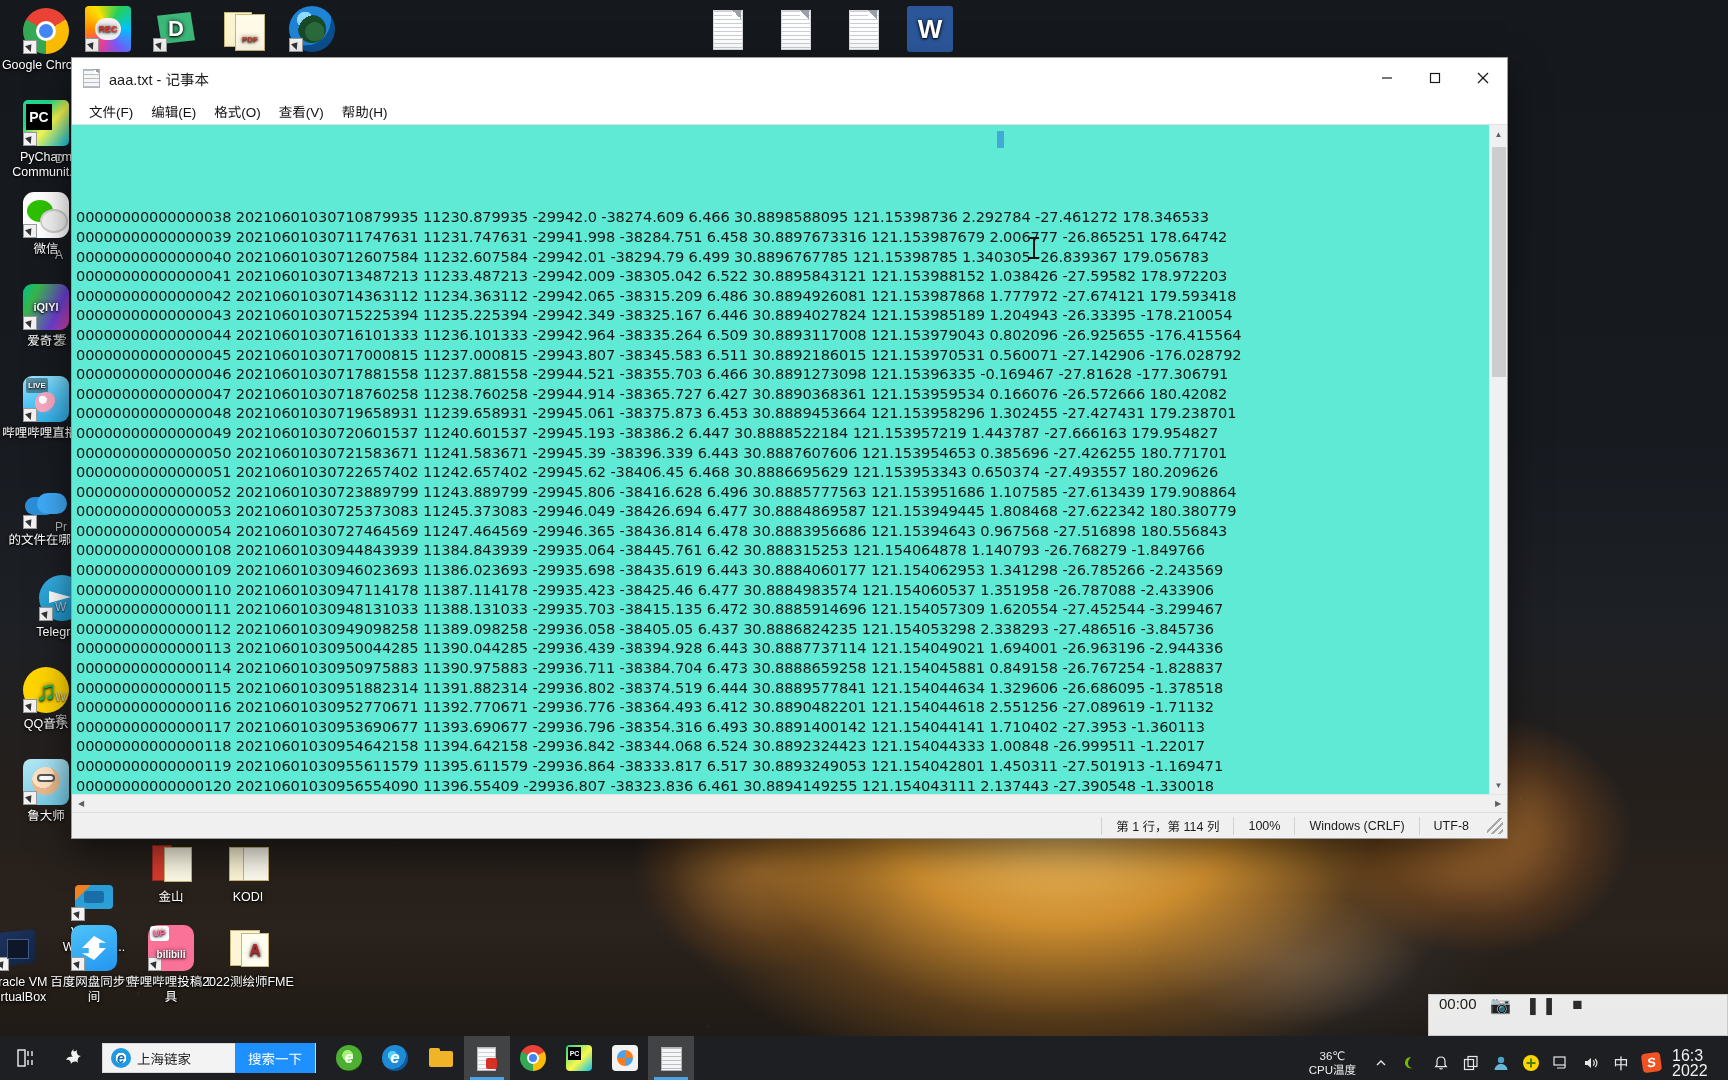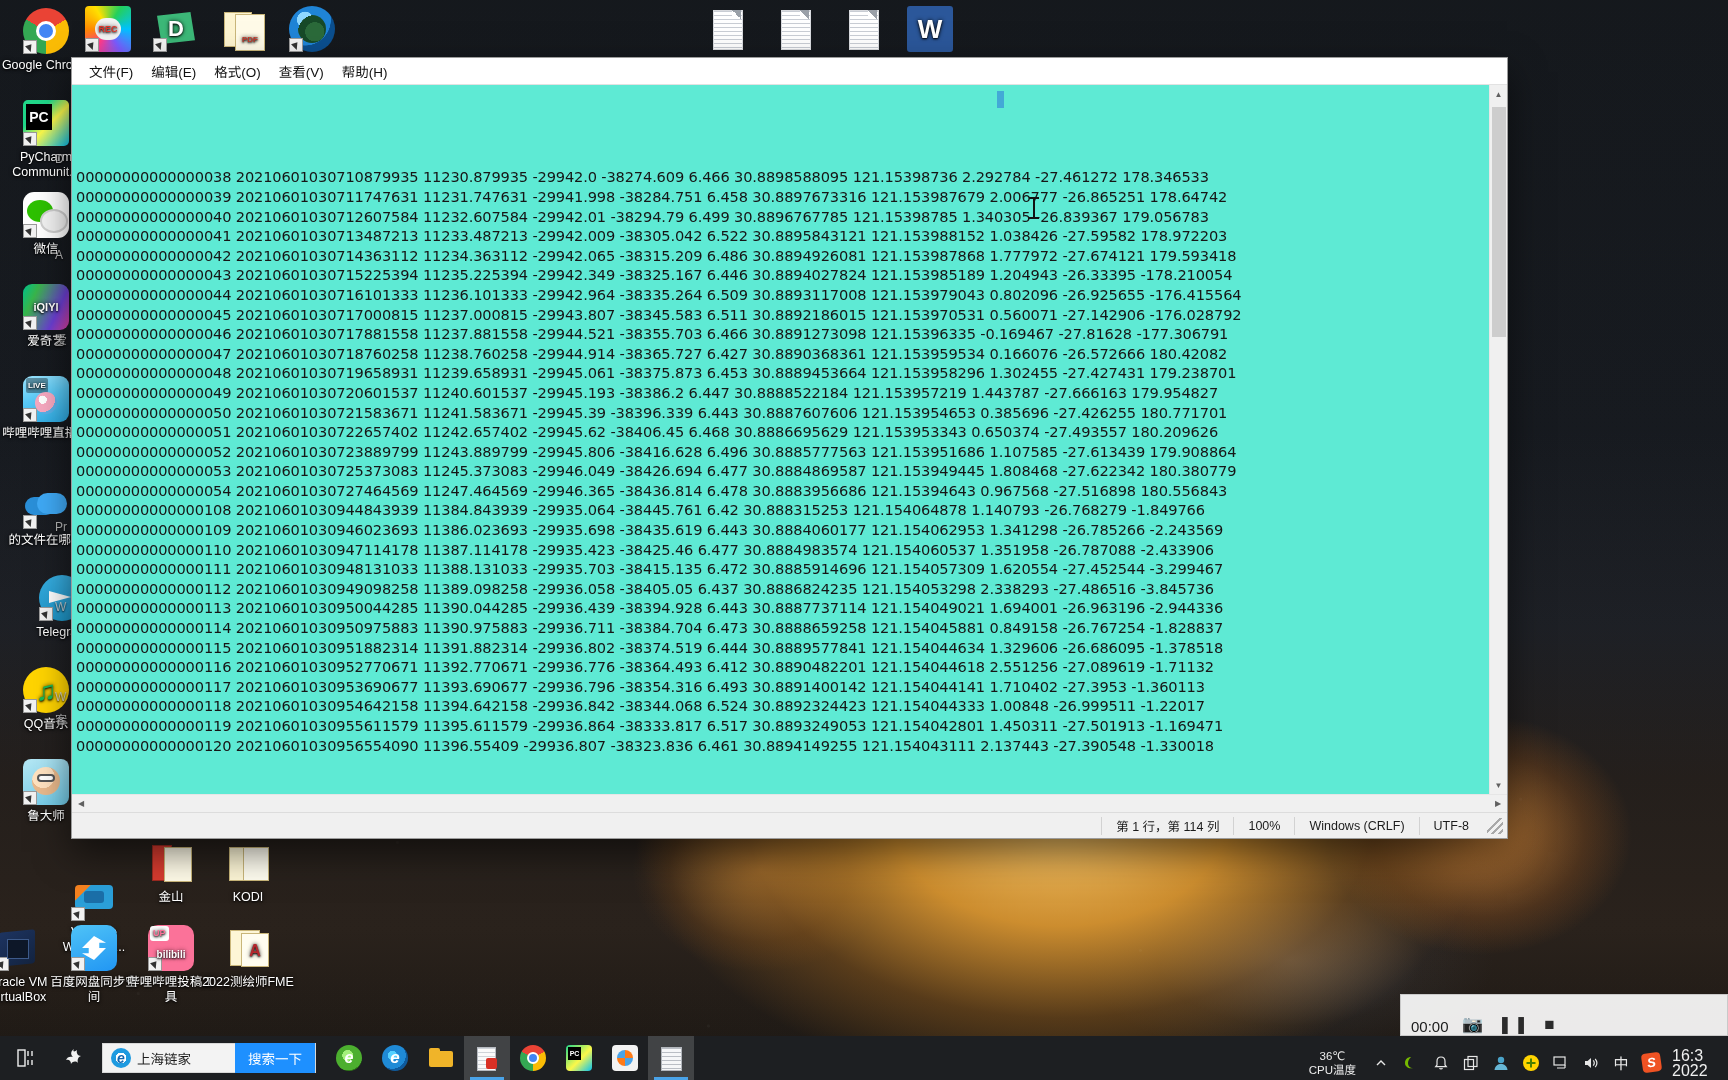--- a/index.html
+++ b/index.html
@@ -385,24 +385,24 @@
     width: 19px; height: 19px; background:#ef5223; border-radius: 4px;
     color:#fff; font-size:13px; font-weight:bold; font-style:italic;
     display:flex; align-items:center; justify-content:center;
     transform: rotate(-8deg);
   }
 
   
   #rec-overlay {
     position: absolute;
     right: 0; bottom: 44px;
-    width: 328px; height: 42px;
+    width: 300px; height: 42px;
     background: rgba(242,242,242,0.97);
     border: 1px solid #c9c9c9;
-    display: flex; align-items: flex-end;
+    display: flex; align-items: flex-start;
     z-index: 70;
     padding-left: 10px;
     gap: 14px;
     font-size: 15px; color: #1a1a1a;
   }
   #rec-overlay .ov-ic { font-size: 17px; color: #2b2b2b; cursor: default; }
   #rec-overlay .ov-ic.pause { letter-spacing: 2px; }
 </style>
 </head>
 <body>
@@ -544,20 +544,43 @@
       <div style="position: absolute; left: 55px; top: 248px; color: rgb(207, 207, 207); font-size: 12px; opacity: 0.85; text-shadow: rgb(0, 0, 0) 0px 1px 2px;">A</div>
       <div style="position: absolute; left: 55px; top: 330px; color: rgb(207, 207, 207); font-size: 12px; opacity: 0.85; text-shadow: rgb(0, 0, 0) 0px 1px 2px;">爱</div>
       <div style="position: absolute; left: 55px; top: 520px; color: rgb(207, 207, 207); font-size: 12px; opacity: 0.85; text-shadow: rgb(0, 0, 0) 0px 1px 2px;">Pr</div>
       <div style="position: absolute; left: 55px; top: 600px; color: rgb(207, 207, 207); font-size: 12px; opacity: 0.85; text-shadow: rgb(0, 0, 0) 0px 1px 2px;">W</div>
       <div style="position: absolute; left: 55px; top: 690px; color: rgb(207, 207, 207); font-size: 12px; opacity: 0.85; text-shadow: rgb(0, 0, 0) 0px 1px 2px;">W</div>
       <div style="position: absolute; left: 55px; top: 710px; color: rgb(207, 207, 207); font-size: 12px; opacity: 0.85; text-shadow: rgb(0, 0, 0) 0px 1px 2px;">客</div>
     </div>
 
   <div id="notepad">
 
+    <div id="np-title">
+      <span class="np-icon"></span>
+      <span id="np-title-text">aaa.txt - 记事本</span>
+
+      <div id="np-caption">
+        <div class="cap-btn">
+          <svg width="12" height="12" viewBox="0 0 12 12">
+              <line x1="1" y1="6" x2="11" y2="6" stroke="#1a1a1a" stroke-width="1.2"></line>
+            </svg>
+        </div>
+        <div class="cap-btn">
+          <svg width="12" height="12" viewBox="0 0 12 12">
+              <rect x="1.5" y="1.5" width="9" height="9" fill="none" stroke="#1a1a1a" stroke-width="1.2"></rect>
+            </svg>
+        </div>
+        <div class="cap-btn close">
+          <svg width="12" height="12" viewBox="0 0 12 12">
+              <line x1="1" y1="1" x2="11" y2="11" stroke="#1a1a1a" stroke-width="1.2"></line>
+              <line x1="11" y1="1" x2="1" y2="11" stroke="#1a1a1a" stroke-width="1.2"></line>
+            </svg>
+        </div>
+      </div>
+    </div>
 
     <div id="np-menu">
         <div class="menu-item">文件(F)</div>
         <div class="menu-item">编辑(E)</div>
         <div class="menu-item">格式(O)</div>
         <div class="menu-item">查看(V)</div>
         <div class="menu-item">帮助(H)</div>
       </div>
 
     <div id="np-body">

